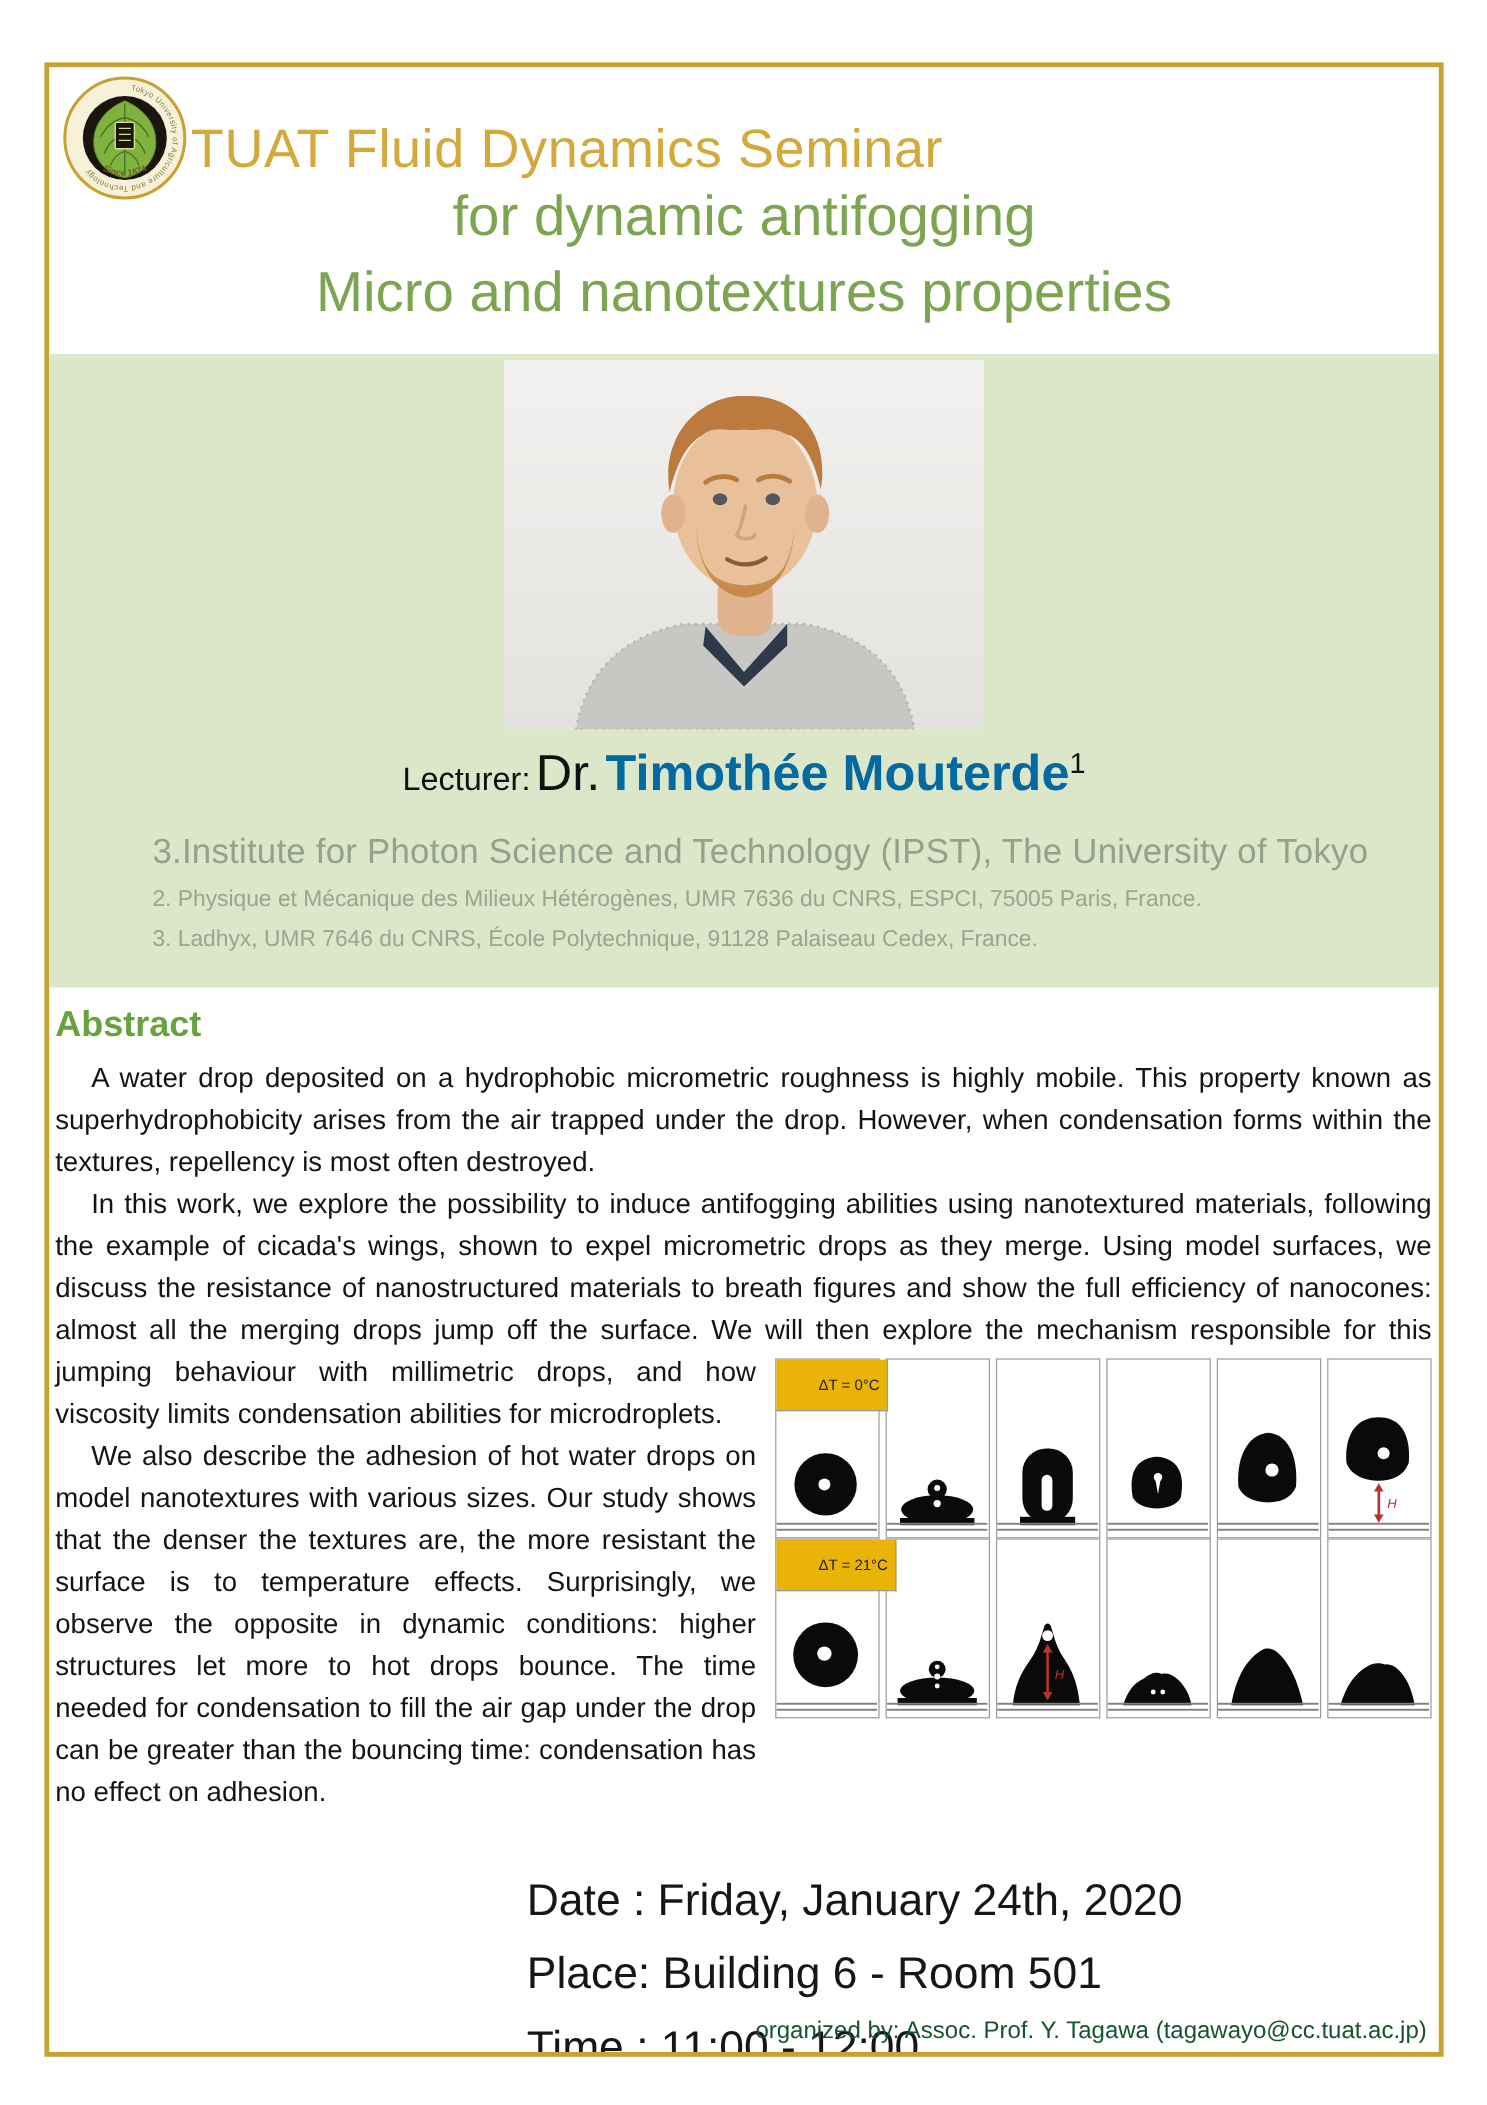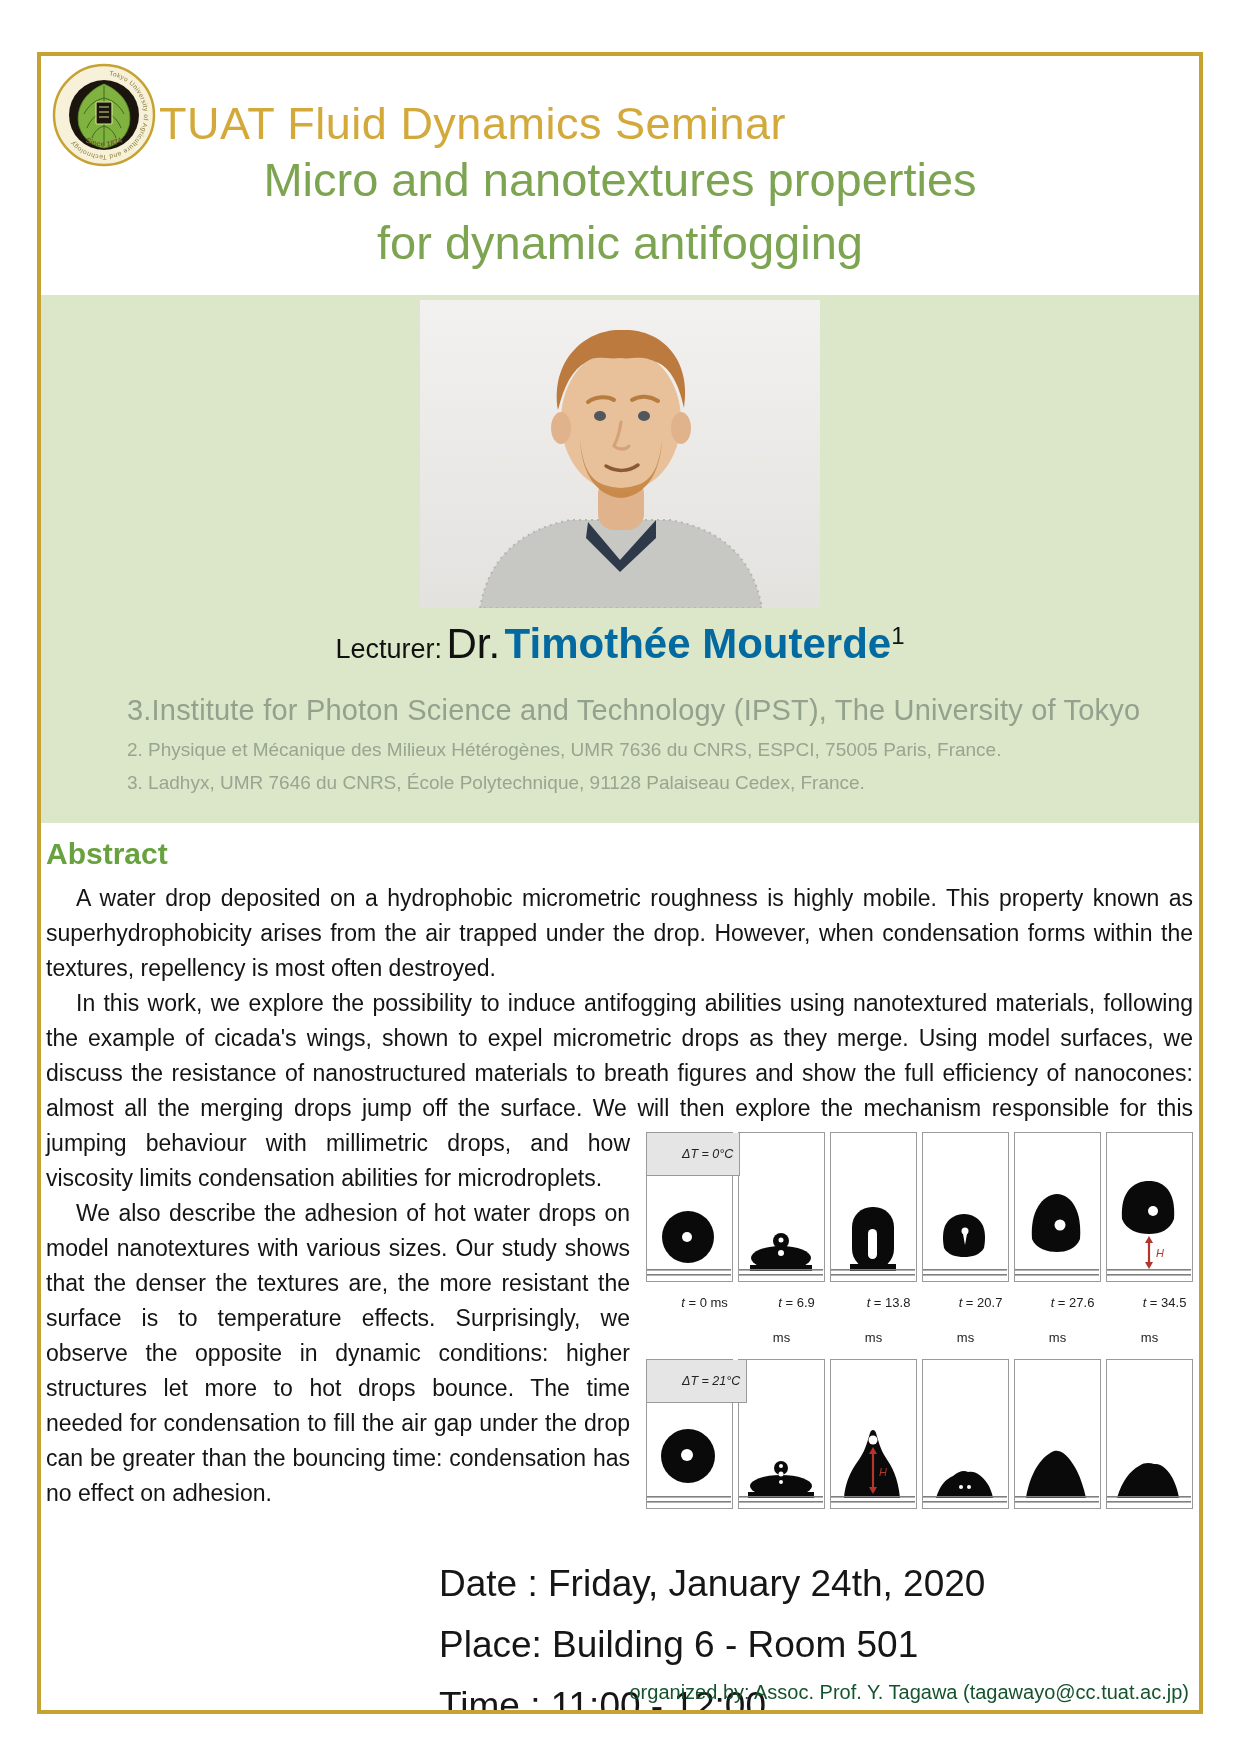--- a/index.html
+++ b/index.html
@@ -44,23 +44,23 @@
   .fig-float {
     float:right; width:547px; margin:6px 0 10px 16px; display:block;
   }
   .fig-row { display:flex; gap:5px; }
   .panel {
     width:87px; height:150px; box-sizing:border-box; border:1.5px solid #9a9a9a;
     background:#fff; position:relative; flex:0 0 auto;
   }
   .panel svg { position:absolute; left:0; top:0; }
   .dt-label {
-    position:absolute; left:0; top:0; padding:4px 6px 3px 5px; background:#e5e5e5;
+    position:absolute; left:0; top:0; padding:4px 6px 3px 5px; background:#eab308;
     border-right:1.5px solid #9a9a9a; border-bottom:1.5px solid #9a9a9a;
-    font-size:12.5px; color:#222; z-index:2; white-space:nowrap;font-style:italic;
+    font-size:12.5px; color:#222; z-index:2; white-space:nowrap;
   }
   .fig-times { display:flex; gap:5px; margin:3px 0 4px 0; }
   .time-cell { width:87px; flex:0 0 auto; text-align:center; font-size:13px; color:#222; }
   .time-cell::first-letter { font-style:italic; }
   
   .details { clear:both; margin:42px 0 0 393px; font-size:37px; line-height:61px; color:#161616; }
   .details div { white-space:nowrap; }
   
   .footer {
     position:absolute; right:10px; bottom:6px; font-size:20px; color:#14532d;
@@ -103,22 +103,22 @@
         <text font-size="6.6" fill="#8a7a3a" letter-spacing="0.4">
           <textPath href="#ringPath" startOffset="2%">Tokyo University of Agriculture and Technology</textPath>
         </text>
         <text font-size="7.5" fill="#6e5f2a" font-weight="bold">
           <textPath href="#sincePath" startOffset="50%" text-anchor="middle">Since 1874</textPath>
         </text>
       </svg>
     </div>
     <div class="seminar-title">TUAT Fluid Dynamics Seminar</div>
     <div class="main-title">
+      <div>for dynamic antifogging</div>
       <div>Micro and nanotextures properties</div>
-      <div>for dynamic antifogging</div>
     </div>
   </div>
 
   <div class="band">
     <div class="photo-wrap">
       <svg width="400" height="308" viewBox="0 0 400 308">
         <rect width="400" height="308" fill="#edecea"></rect>
         <rect width="400" height="308" fill="url(#shade)"></rect>
         <defs>
           <linearGradient id="shade" x1="0" y1="0" x2="0" y2="1">
@@ -232,28 +232,20 @@
               <line x1="42" y1="108" x2="42" y2="131" stroke="#b3352b" stroke-width="2.2"></line>
               <polygon points="42,103 38,110 46,110" fill="#b3352b"></polygon>
               <polygon points="42,136 38,129 46,129" fill="#b3352b"></polygon>
               <text x="49" y="124" font-size="11" font-style="italic" fill="#b3352b">H</text>
               <rect x="0" y="136" width="84" height="1.6" fill="#808080"></rect>
               <rect x="0" y="141" width="84" height="1.6" fill="#808080"></rect>
             </svg>
           </span>
         </span>
 
-        <span class="fig-times">
-          <span class="time-cell">t = 0 ms</span>
-          <span class="time-cell">t = 6.9 ms</span>
-          <span class="time-cell">t = 13.8 ms</span>
-          <span class="time-cell">t = 20.7 ms</span>
-          <span class="time-cell">t = 27.6 ms</span>
-          <span class="time-cell">t = 34.5 ms</span>
-        </span>
 
         <span class="fig-row">
           <span class="panel">
             <span class="dt-label">ΔT = 21°C</span>
             <svg width="84" height="147" viewBox="0 0 84 147">
               <circle cx="41" cy="96" r="27" fill="#0a0a0a"></circle>
               <circle cx="40" cy="95" r="6" fill="#fff"></circle>
               <rect x="0" y="136" width="84" height="1.6" fill="#808080"></rect>
               <rect x="0" y="141" width="84" height="1.6" fill="#808080"></rect>
             </svg>

